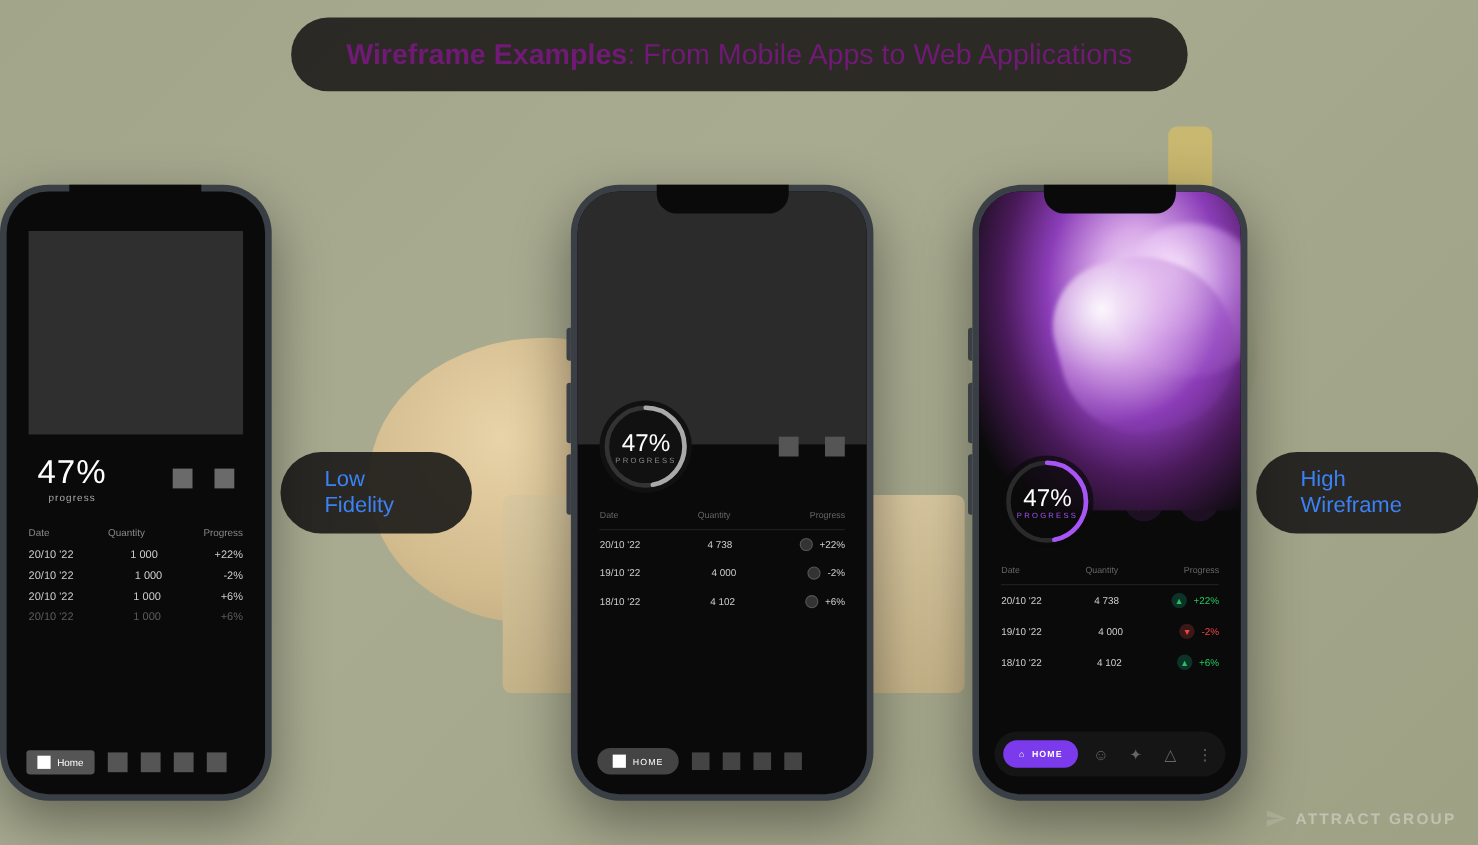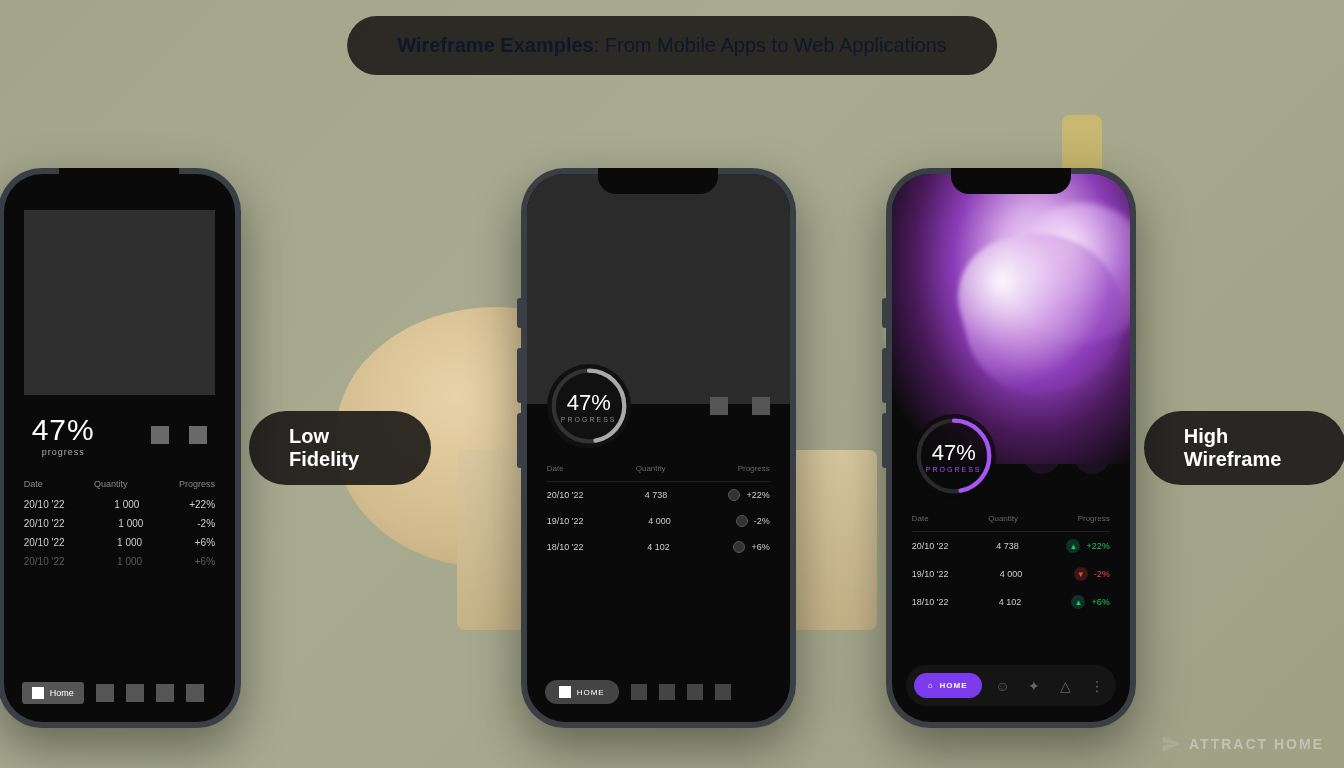--- a/index.html
+++ b/index.html
@@ -2,30 +2,30 @@
 <html><head>
 <meta charset="utf-8">
 <style>
 *{box-sizing:border-box;margin:0;padding:0;font-family:-apple-system,BlinkMacSystemFont,"Segoe UI",Helvetica,Arial,sans-serif}
 body{width:1344px;height:768px;overflow:hidden;background:#a2a58a;position:relative}
 .bg{position:absolute;inset:0;background:linear-gradient(135deg,#a2a58a 0%,#a8ab90 40%,#9fa185 100%)}
 .bg::before{content:"";position:absolute;left:25%;top:40%;width:300px;height:260px;background:radial-gradient(circle at 40% 35%,#e8d3a8,#d2bb8d 55%,#b39e76);border-radius:55% 48% 50% 52%/50% 50% 50% 50%;filter:blur(.5px)}
 .bg::after{content:"";position:absolute;right:15%;top:25%;width:260px;height:260px;background:radial-gradient(circle at 35% 30%,rgba(240,240,220,.7),rgba(150,160,120,.4) 70%);border-radius:50%;filter:blur(1px)}
 .extra-glass{position:absolute;right:18%;top:15%;width:40px;height:400px;background:linear-gradient(180deg,#c8b870,#b0a060);border-radius:8px}
 .platform{position:absolute;left:34%;bottom:18%;width:420px;height:180px;background:linear-gradient(180deg,#d8c79f,#c4b288);border-radius:8px}
-.title-pill{position:absolute;left:50%;top:16px;transform:translateX(-50%);background:rgba(30,28,26,.9);color:#0f172a;padding:18px 50px;border-radius:999px;font-size:20px;font-weight:300;white-space:nowrap}
+.title-pill{position:absolute;left:50%;top:16px;transform:translateX(-50%);background:rgba(30,28,26,.9);color:#701a75;padding:18px 50px;border-radius:999px;font-size:26px;font-weight:300;white-space:nowrap}
 .title-pill b{font-weight:700}
 .phones{position:absolute;inset:0;display:flex;justify-content:center;align-items:flex-end;gap:90px;padding-bottom:40px}
 .col{display:flex;flex-direction:row;align-items:center;gap:8px}
 .phone{width:275px;height:560px;background:#3a3f46;border-radius:44px;padding:6px;position:relative;box-shadow:0 20px 50px rgba(0,0,0,.4)}
 .phone::before{content:"";position:absolute;left:-4px;top:130px;width:4px;height:30px;background:#3a3f46;border-radius:3px 0 0 3px}
 .phone::after{content:"";position:absolute;left:-4px;top:180px;width:4px;height:55px;background:#3a3f46;border-radius:3px 0 0 3px;box-shadow:0 65px 0 #3a3f46}
 .screen{width:100%;height:100%;background:#0a0a0a;border-radius:38px;overflow:hidden;position:relative;display:flex;flex-direction:column}
 .notch{position:absolute;top:0;left:50%;transform:translateX(-50%);width:120px;height:26px;background:#0a0a0a;border-radius:0 0 18px 18px;z-index:10}
-.label-pill{background:rgba(30,28,26,.92);color:#ffffff;padding:14px 40px;border-radius:999px;font-size:20px;font-weight:700}
+.label-pill{background:rgba(30,28,26,.92);color:#3b82f6;padding:14px 40px;border-radius:999px;font-size:20px;font-weight:400}
 
 .lo .hero{margin:36px 20px 18px;height:185px;background:#2f2f2f}
 .lo .stats{display:flex;align-items:center;justify-content:space-between;padding:0 28px;margin-bottom:18px}
 .lo .pct{color:#fff;font-size:30px;font-weight:400}
 .lo .pct span{display:block;font-size:9px;color:#aaa;letter-spacing:1px;text-align:center}
 .lo .sq{width:18px;height:18px;background:#6a6a6a}
 .lo .tbl{padding:0 20px;font-size:10px;color:#ccc}
 .lo .tbl .row{display:flex;justify-content:space-between;padding:4px 0}
 .lo .tbl .hdr{color:#888;font-size:9px;padding-bottom:6px}
 .lo .nav{margin-top:auto;display:flex;gap:12px;padding:12px 18px 18px;align-items:center}
@@ -270,14 +270,14 @@
     </div>
     <div class="label-pill">High Wireframe</div>
   </div>
 
 </div>
 
 <div class="watermark">
   <svg viewBox="0 0 24 24">
       <path fill="currentColor" d="M2 21l21-9L2 3v7l15 2-15 2z"></path>
     </svg>
-  <span>ATTRACT HOME</span>
+  <span>ATTRACT GROUP</span>
 </div>
 
 </body></html>

